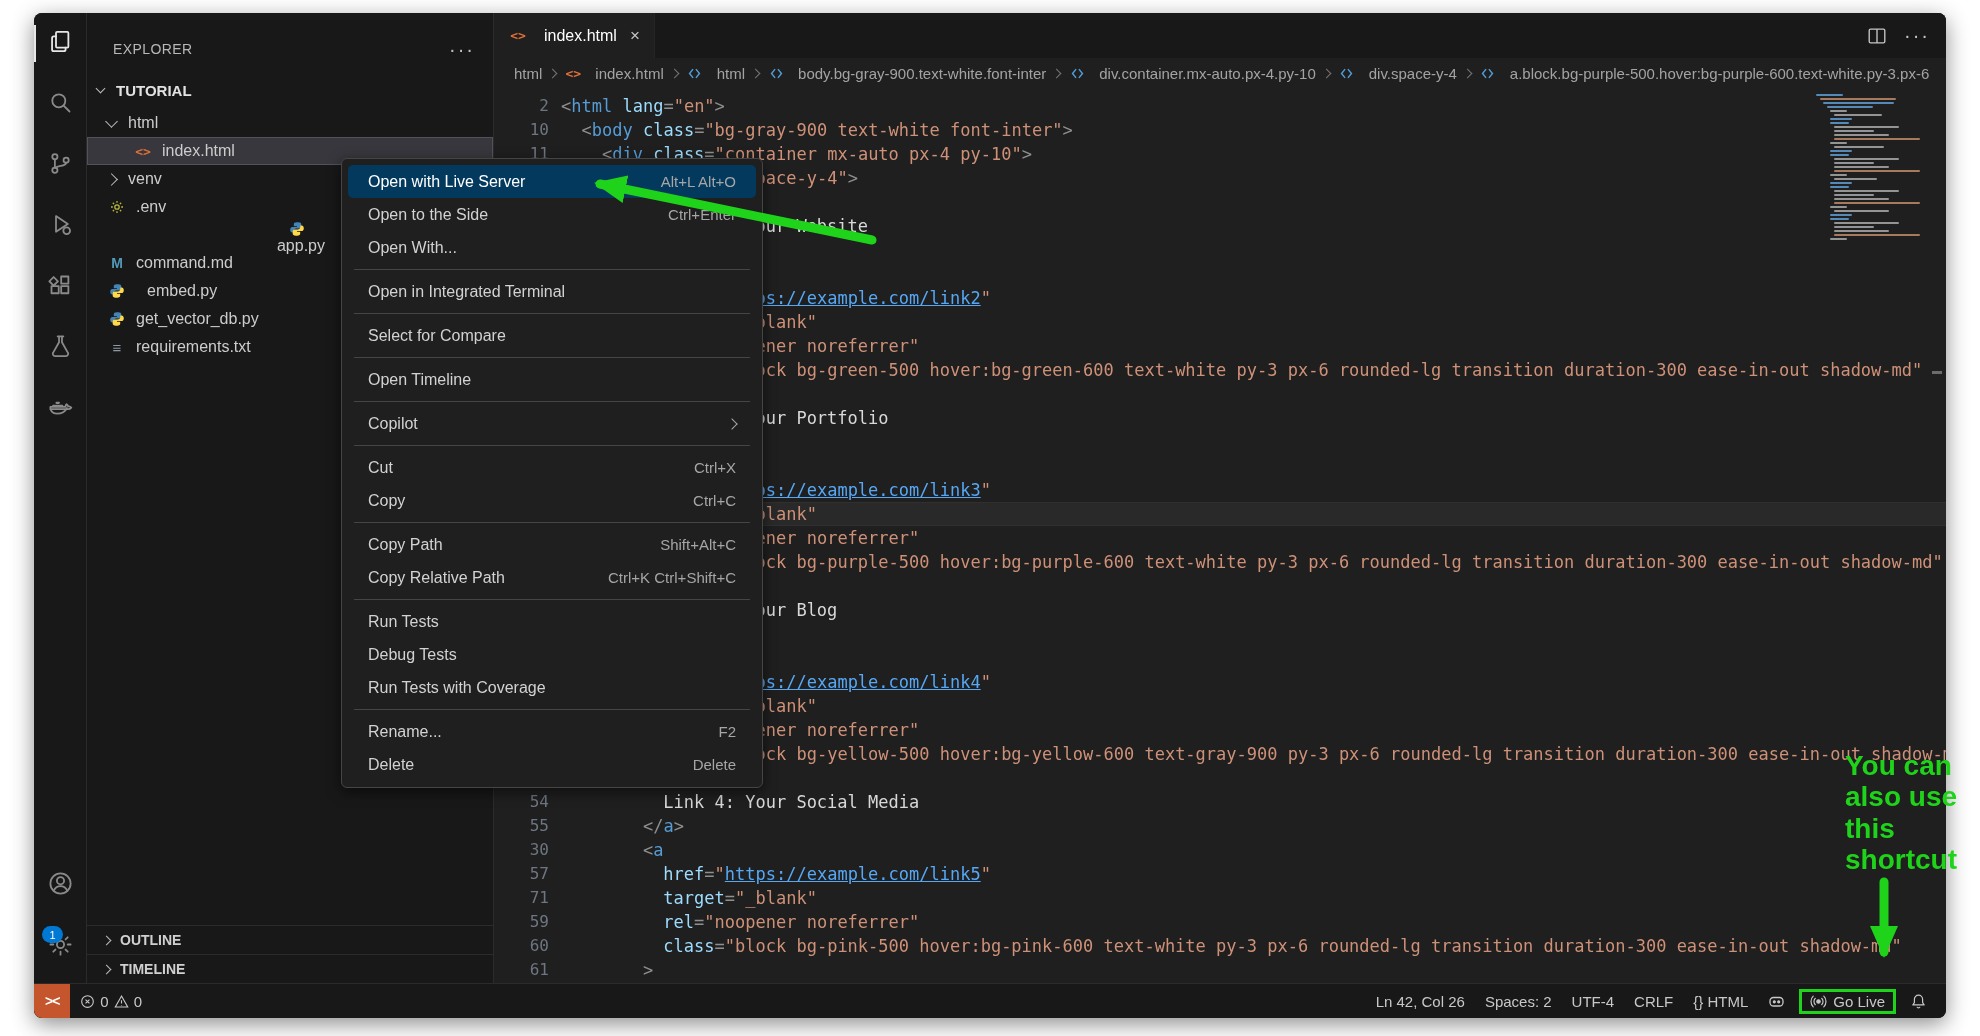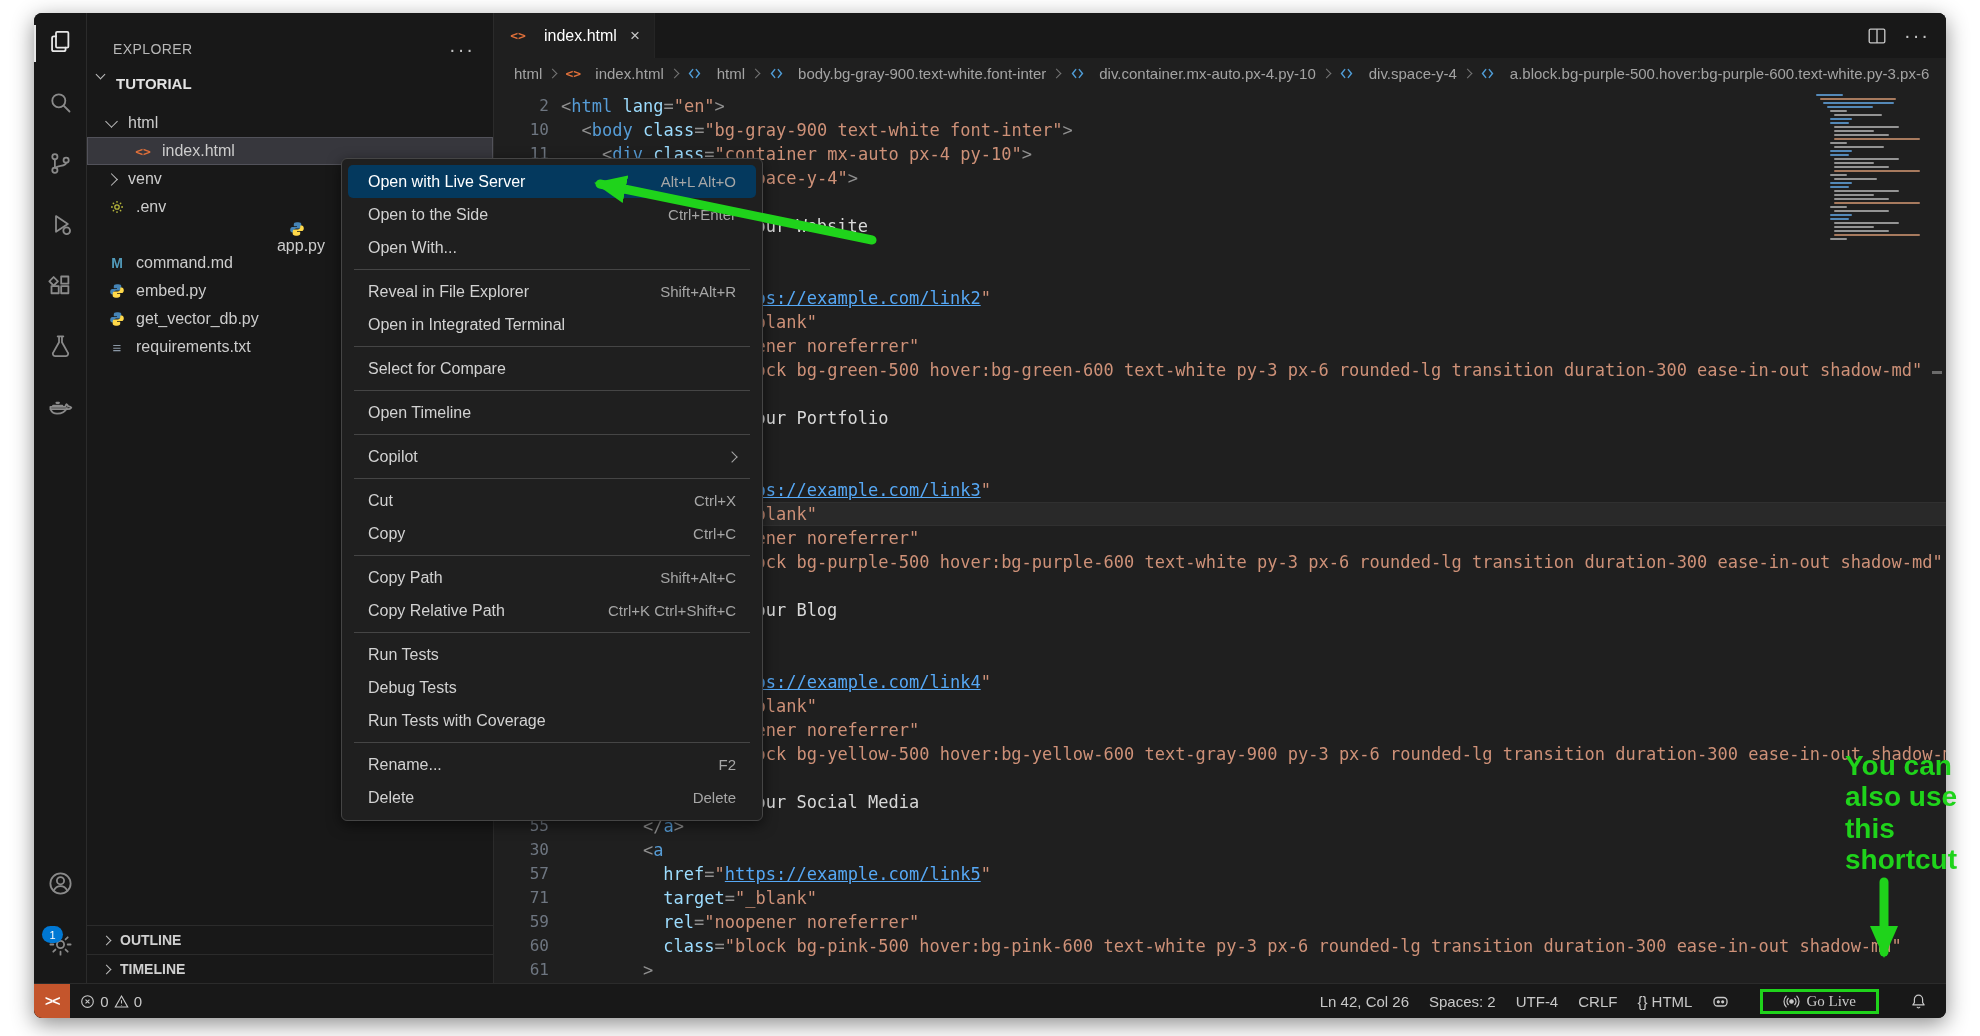--- a/index.html
+++ b/index.html
@@ -19,21 +19,21 @@
   .ab-item.active::before{content:"";position:absolute;left:0;top:12px;bottom:12px;width:2px;background:#e7e7e7;}
   .ab-bottom{margin-top:auto;padding-bottom:6px;}
   .badge{position:absolute;left:8px;top:10px;min-width:17px;height:17px;border-radius:9px;background:var(--badge);
          color:#fff;font-size:11px;display:flex;align-items:center;justify-content:center;padding:0 2px;}
 
   
   .sidebar{width:406px;background:#181818;border-right:1px solid #2b2b2b;position:relative;color:#cccccc;flex:none;}
   .sidebar-title{height:52px;display:flex;align-items:center;padding:10px 18px 0 26px;font-size:14px;
                  letter-spacing:.4px;color:#b8b8b8;}
   .sidebar-title .dots{margin-left:auto;color:#c0c0c0;font-size:20px;letter-spacing:2px;cursor:pointer;}
-  .section-header{height:30px;display:flex;font-weight:bold;font-size:15px;color:#e2e2e2;
+  .section-header{height:30px;display:flex;align-items:center;font-weight:bold;font-size:15px;color:#e2e2e2;
                   padding-left:10px;gap:6px;cursor:pointer;}
   .tree{margin-top:4px;}
   .trow{height:28px;display:flex;align-items:center;font-size:16px;cursor:pointer;white-space:nowrap;}
   .trow.sel{background:#37373d;box-shadow:inset 0 0 0 1px #52525a;}
   .tlabel{margin-left:2px;}
   .chev{width:8px;height:8px;border-right:1.8px solid #bdbdbd;border-bottom:1.8px solid #bdbdbd;
         display:inline-block;flex:none;margin-right:10px;}
   .chev.right{transform:rotate(-45deg);}
   .chev.down{transform:rotate(45deg);margin-top:-4px;}
   .chev.small{width:6px;height:6px;margin-right:6px;}
@@ -82,21 +82,21 @@
   
   .statusbar{height:34px;background:#181818;border-top:1px solid #2b2b2b;display:flex;align-items:center;
              font-size:15px;color:#c8c8c8;flex:none;}
   .remote{height:100%;background:var(--remote);color:#fff;display:flex;align-items:center;padding:0 11px;
           font-weight:bold;font-size:14px;letter-spacing:-1px;cursor:pointer;}
   .problems{display:flex;align-items:center;gap:5px;padding:0 10px;cursor:pointer;}
   .problems svg{width:15px;height:15px;stroke:currentColor;fill:none;stroke-width:1.2;}
   .sb-right{margin-left:auto;display:flex;align-items:center;gap:2px;padding-right:10px;}
   .sb-item{padding:0 9px;display:flex;align-items:center;gap:6px;cursor:pointer;white-space:nowrap;}
   .sb-item svg{width:17px;height:17px;stroke:currentColor;fill:none;stroke-width:1.2;}
-  .golive-box{border:3px solid var(--ann);padding:1px 20px;margin:0 20px;font-family:Liberation Serif, serif;}
+  .golive-box{border:3px solid var(--ann);padding:1px 8px;margin:0 3px;}
 
   
   .menu{position:absolute;left:341px;top:158px;width:420px;background:#1f1f1f;border:1px solid #454545;
         border-radius:6px;box-shadow:0 4px 14px rgba(0,0,0,.55);padding:6px 0;z-index:40;
         font-size:16px;color:#d2d2d2;}
   .mi{height:33px;margin:0 6px;padding:0 20px;display:flex;align-items:center;border-radius:5px;cursor:pointer;}
   .mi .sc{margin-left:auto;color:#a6a6a6;font-size:15px;}
   .mi.hl{background:var(--menusel);color:#ffffff;gap:36px;}
   .menu .sep{height:1px;background:#454545;margin:5px 12px;}
   .mi .sub{margin-left:auto;width:7px;height:7px;border-right:1.8px solid #a6a6a6;border-bottom:1.8px solid #a6a6a6;
@@ -221,21 +221,21 @@
                 </svg>
               </span>
               <span class="tlabel">app.py</span>
             </div>
             <div class="trow" style="padding-left: 20px;">
               <span class="fic ">
                 <span class="glyph-md">M</span>
               </span>
               <span class="tlabel">command.md</span>
             </div>
-            <div class="trow" style="padding-left: 20px;">
+            <div class="trow" style="padding-left: 20px; gap: 11px;">
               <span class="fic ">
                 <svg viewBox="0 0 16 16">
                   <path fill="#4584b6" d="M7.9 1.2c-2.3 0-3.1.9-3.1 2.2v1.8h3.2v.7H3.4c-1.3 0-2.2 1.1-2.2 2.9 0 1.7.9 2.8 2.2 2.8h1.3V9.8c0-1.4 1.2-2.4 2.6-2.4h3c1.2 0 2-.9 2-2.1V3.4c0-1.3-.9-2.2-3.1-2.2z"></path>
                   <path fill="#ffd94a" d="M8.1 14.8c2.3 0 3.1-.9 3.1-2.2v-1.8H8v-.7h4.6c1.3 0 2.2-1.1 2.2-2.9 0-1.7-.9-2.8-2.2-2.8h-1.3v1.6c0 1.4-1.2 2.4-2.6 2.4h-3c-1.2 0-2 .9-2 2.1v2.1c0 1.3.9 2.2 3.1 2.2z"></path>
                 </svg>
               </span>
               <span class="tlabel">embed.py</span>
             </div>
             <div class="trow" style="padding-left: 20px;">
               <span class="fic ">
@@ -492,24 +492,20 @@
       </div>
       <div class="mi">
         <span>Open to the Side</span>
         <span class="sc">Ctrl+Enter</span>
       </div>
       <div class="mi">
         <span>Open With...</span>
       </div>
       <div class="sep"></div>
       <div class="mi">
-        <span>Reveal in File Explorer</span>
-        <span class="sc">Shift+Alt+R</span>
-      </div>
-      <div class="mi">
         <span>Open in Integrated Terminal</span>
       </div>
       <div class="sep"></div>
       <div class="mi">
         <span>Select for Compare</span>
       </div>
       <div class="sep"></div>
       <div class="mi">
         <span>Open Timeline</span>
       </div>

